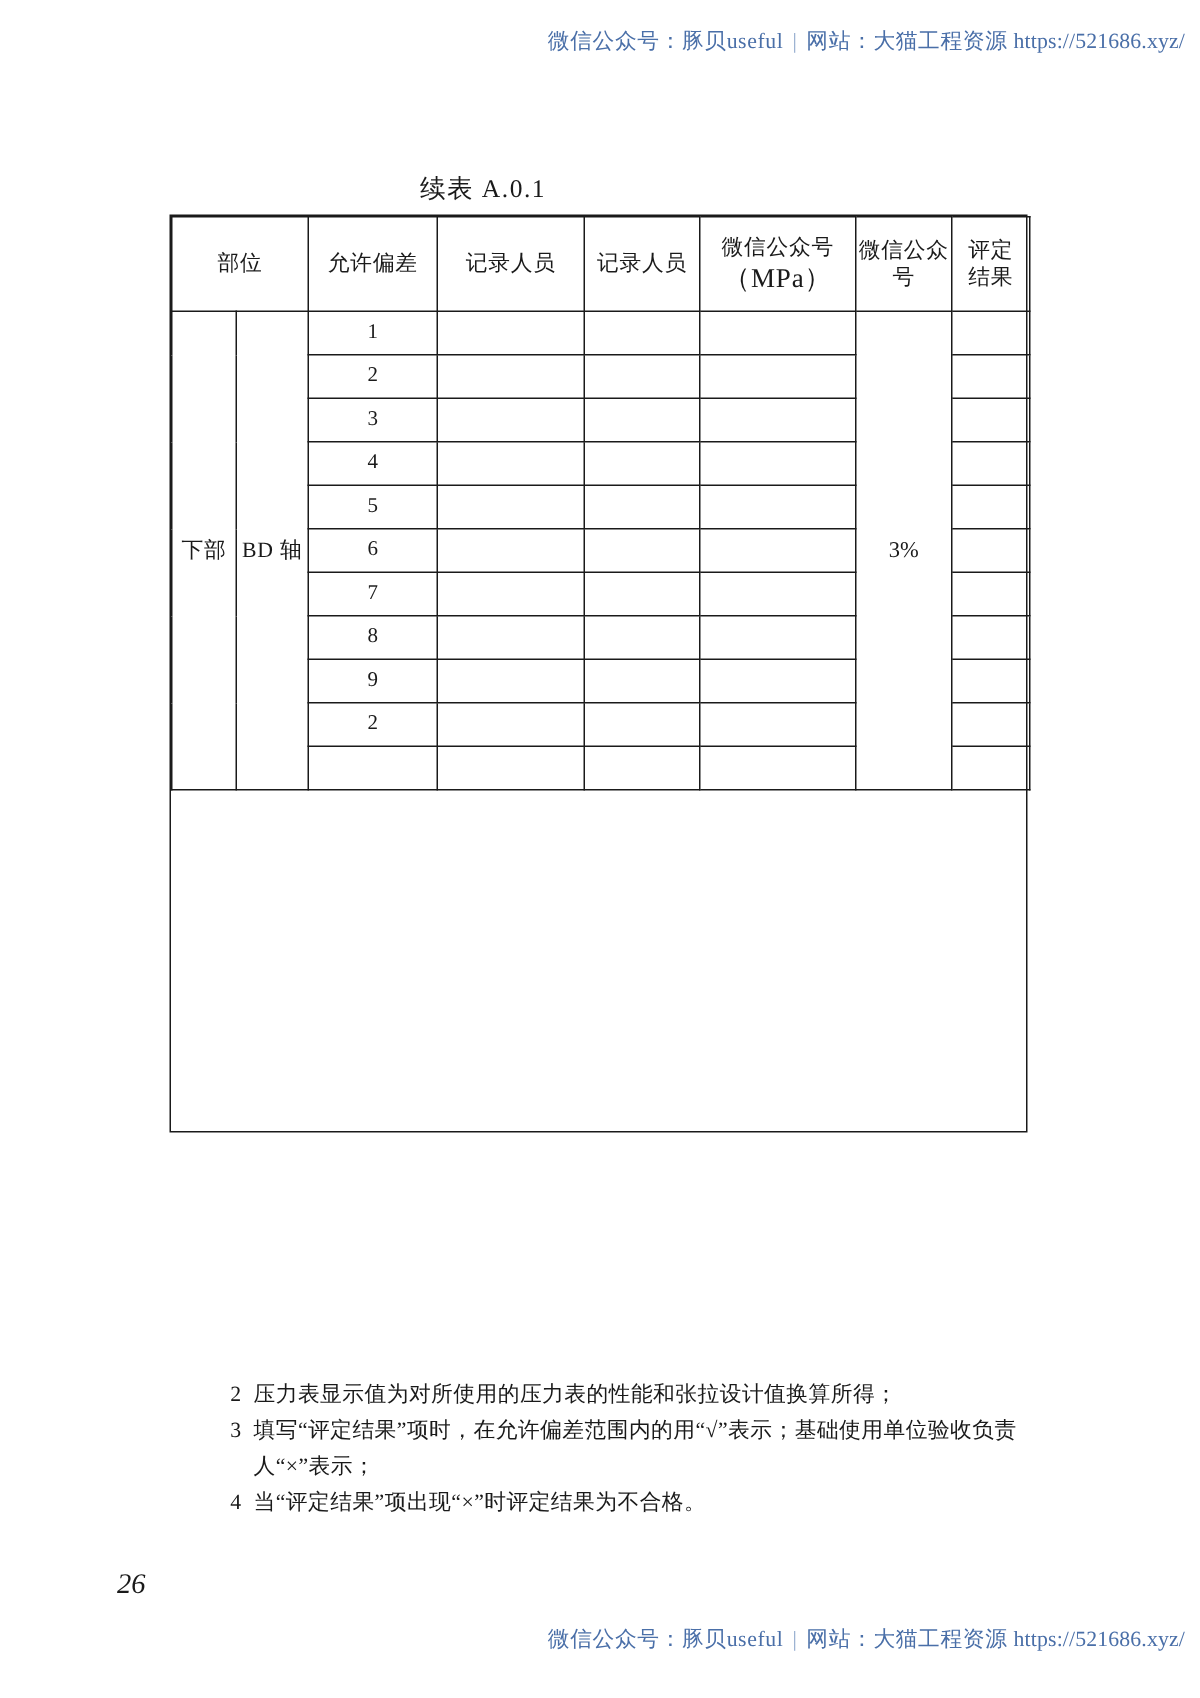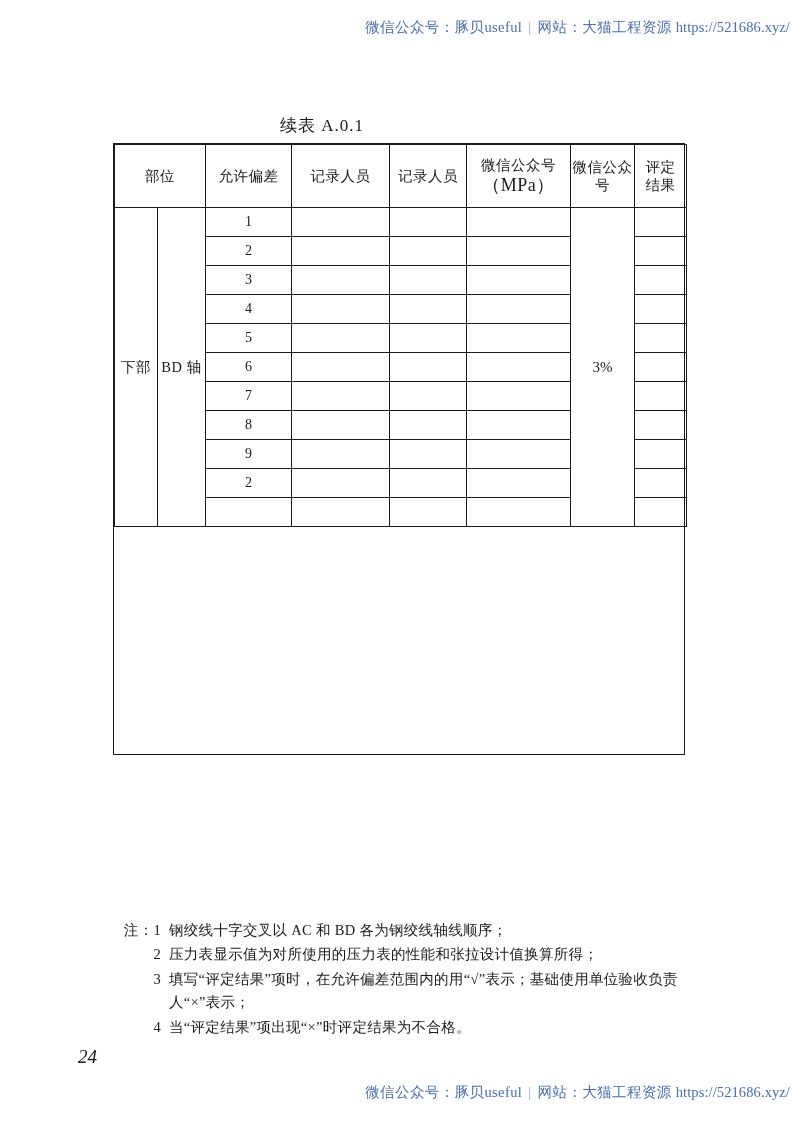--- a/index.html
+++ b/index.html
@@ -298,34 +298,30 @@
           <td></td>
           <td></td>
         </tr>
       </tbody>
   </table>
 
 </div>
 
 <div id="notes">
     <div class="note-item">
-      <span class="note-label">注：1</span>
-      <span class="note-text">钢绞线十字交叉以 AC 和 BD 各为钢绞线轴线顺序；</span>
-    </div>
-    <div class="note-item">
       <span class="note-label">2</span>
       <span class="note-text">压力表显示值为对所使用的压力表的性能和张拉设计值换算所得；</span>
     </div>
     <div class="note-item">
       <span class="note-label">3</span>
       <span class="note-text">填写“评定结果”项时，在允许偏差范围内的用“√”表示；基础使用单位验收负责人“×”表示；</span>
     </div>
     <div class="note-item">
       <span class="note-label">4</span>
       <span class="note-text">当“评定结果”项出现“×”时评定结果为不合格。</span>
     </div>
   </div>
 
 <div class="watermark" id="watermark-bottom">
   <span>微信公众号：</span><span>豚贝useful</span><span class="sep">|</span><span>网站：</span><span>大猫工程资源</span>&nbsp;<span class="url">https://521686.xyz/</span>
 </div>
 
-<div id="page-number">24</div>
+<div id="page-number">26</div>
 
 </body></html>

